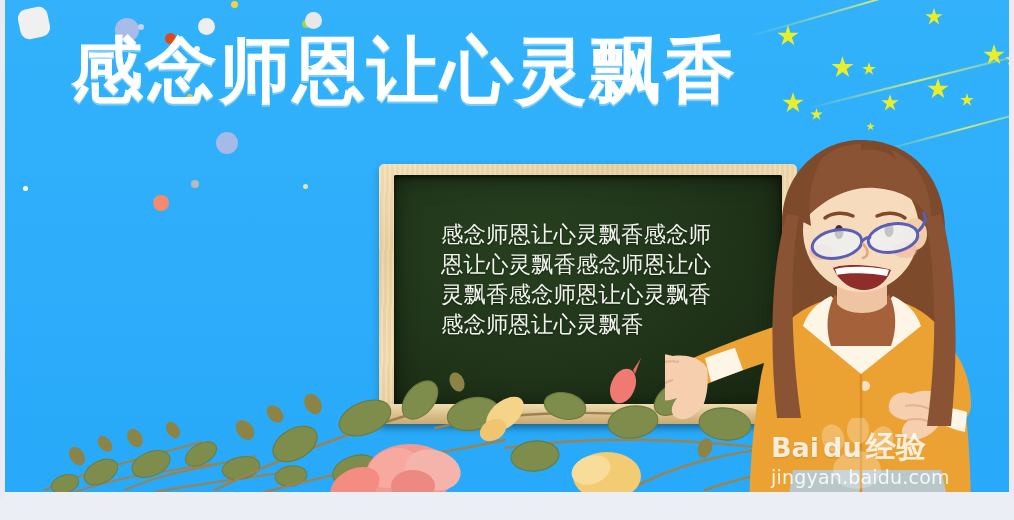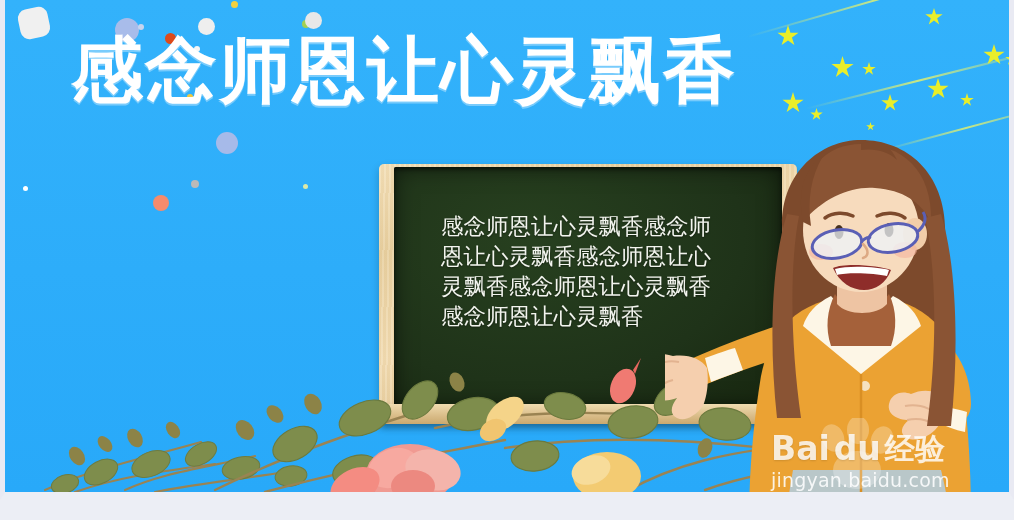--- a/index.html
+++ b/index.html
@@ -48,21 +48,21 @@
     white-space:nowrap;
     text-shadow:0 2px 0 rgba(255,255,255,.35);
   }
 
   
   .board-wrap{
     position:absolute;left:374px;top:164px;width:418px;height:258px;
     border-radius:5px;
     background:linear-gradient(160deg,#f4e0b8 0%,#e8d0a0 22%,#f2dcb2 48%,#dcc08c 78%,#e9d3a8 100%);
     box-shadow:0 4px 9px rgba(0,0,0,.22);
-    padding:3px 15px 14px 15px;
+    padding:11px 15px 14px 15px;
     box-sizing:border-box;
   }
   .board-wrap:before{
     content:"";position:absolute;inset:0;border-radius:5px;
     background:repeating-linear-gradient(91deg,rgba(255,255,255,.22) 0 2px,rgba(180,140,85,.12) 2px 5px);
     pointer-events:none;opacity:.55;
   }
   .board{
     position:relative;width:100%;height:100%;
     background:radial-gradient(ellipse at 35% 30%,#27401f 0%,#1f3319 60%,#17260f 100%);
@@ -94,21 +94,21 @@
   .plants2{position:absolute;left:0px;bottom:0;width:420px;height:120px;}
 
   
   .wm{
     position:absolute;left:766px;top:432px;
     color:rgba(255,255,255,.78);
     pointer-events:none;
   }
   .wm-top{display:flex;align-items:center;gap:4px;}
   .wm-baidu{
-    font-size:33px;font-weight:700;line-height:1;
+    font-size:27px;font-weight:700;line-height:1;
     font-family:"DejaVu Sans","Liberation Sans",sans-serif;
     color:rgba(255,255,255,.82);
     text-shadow:0 1px 2px rgba(0,0,0,.12);
   }
   .wm-cn{
     font-size:30px;font-weight:700;line-height:1;
     font-family:"DejaVu Sans","Liberation Sans",sans-serif;
     color:rgba(255,255,255,.82);
     text-align:right;
   }

